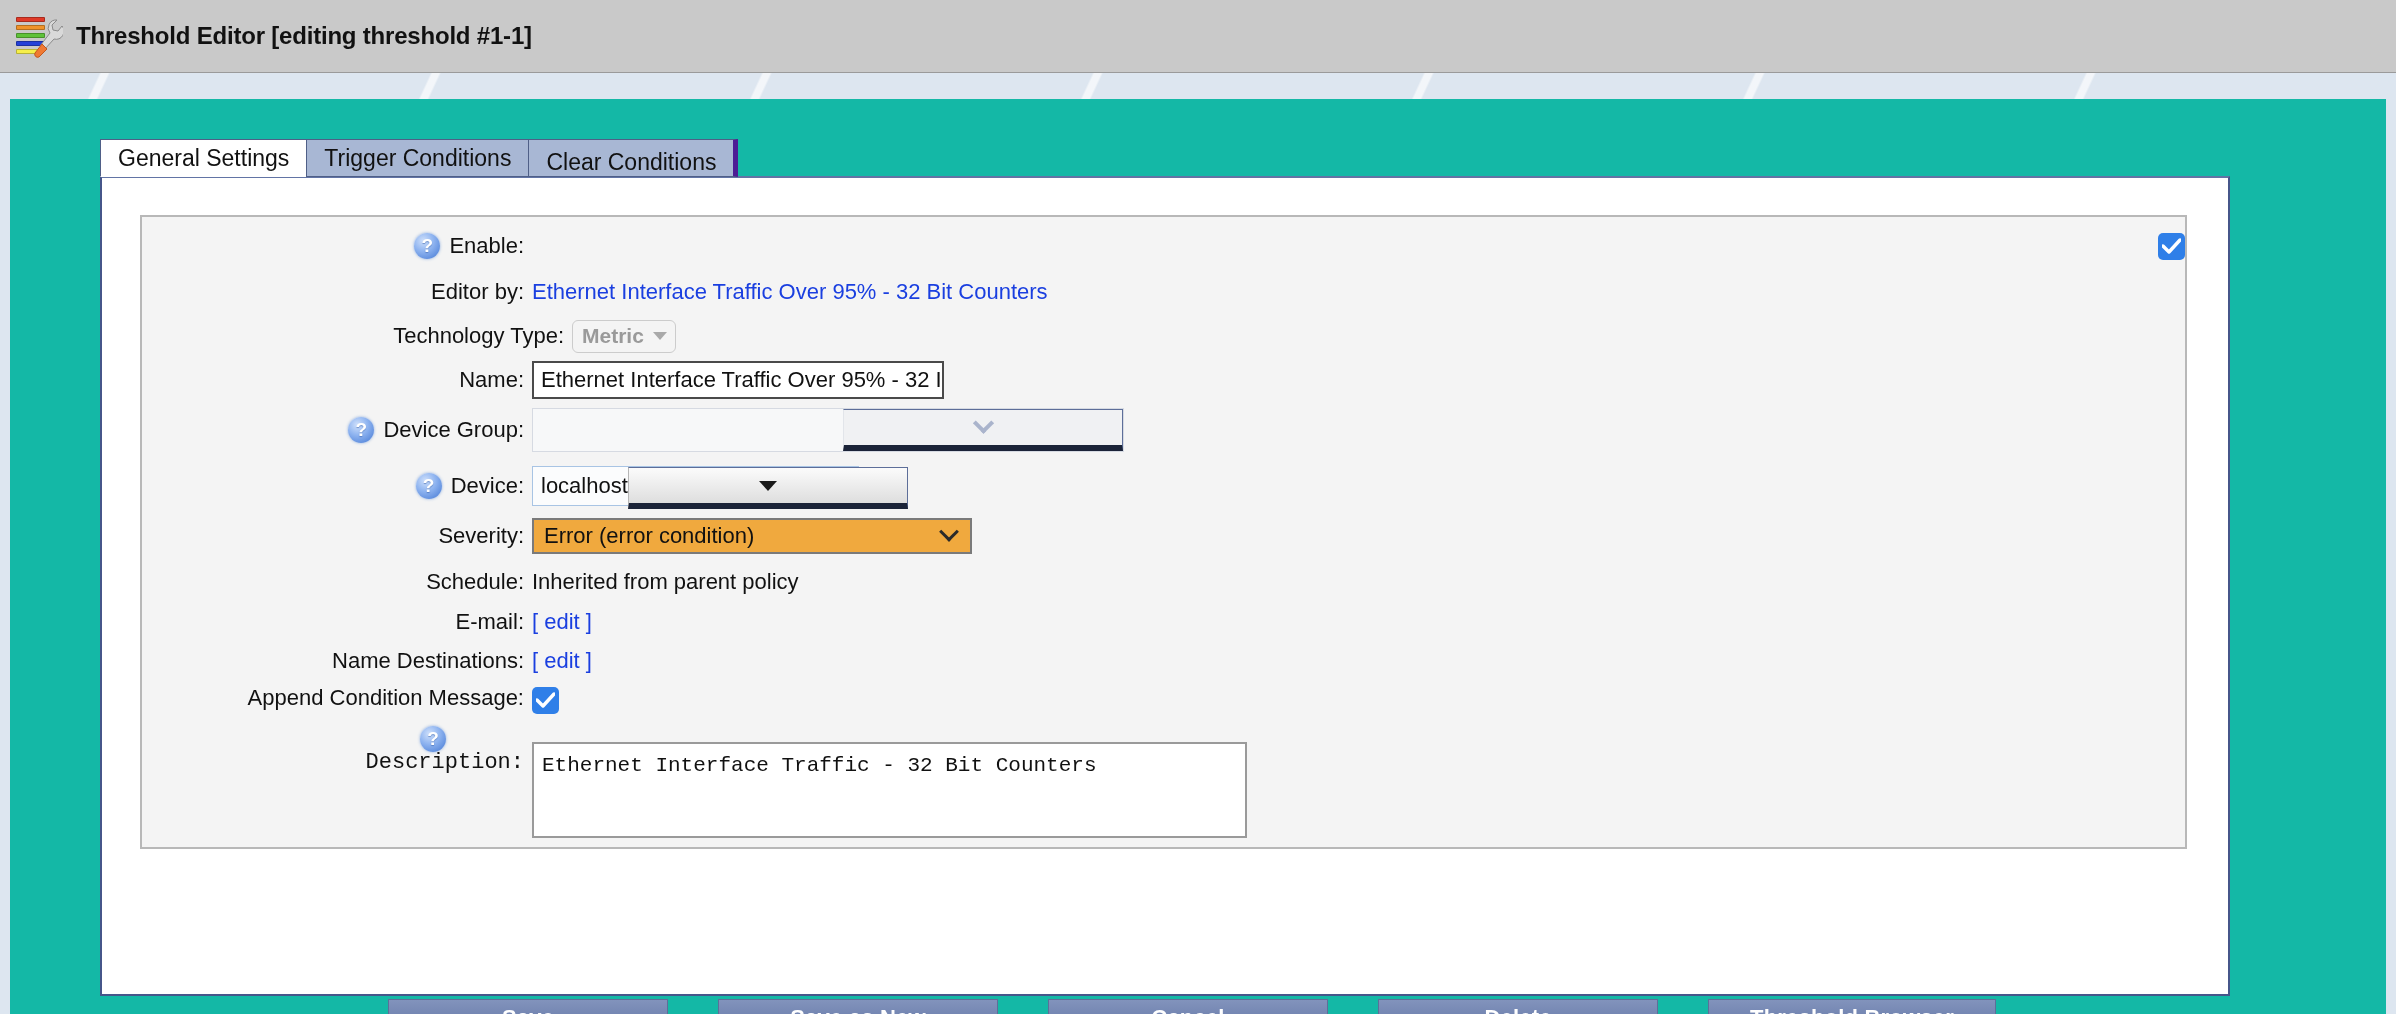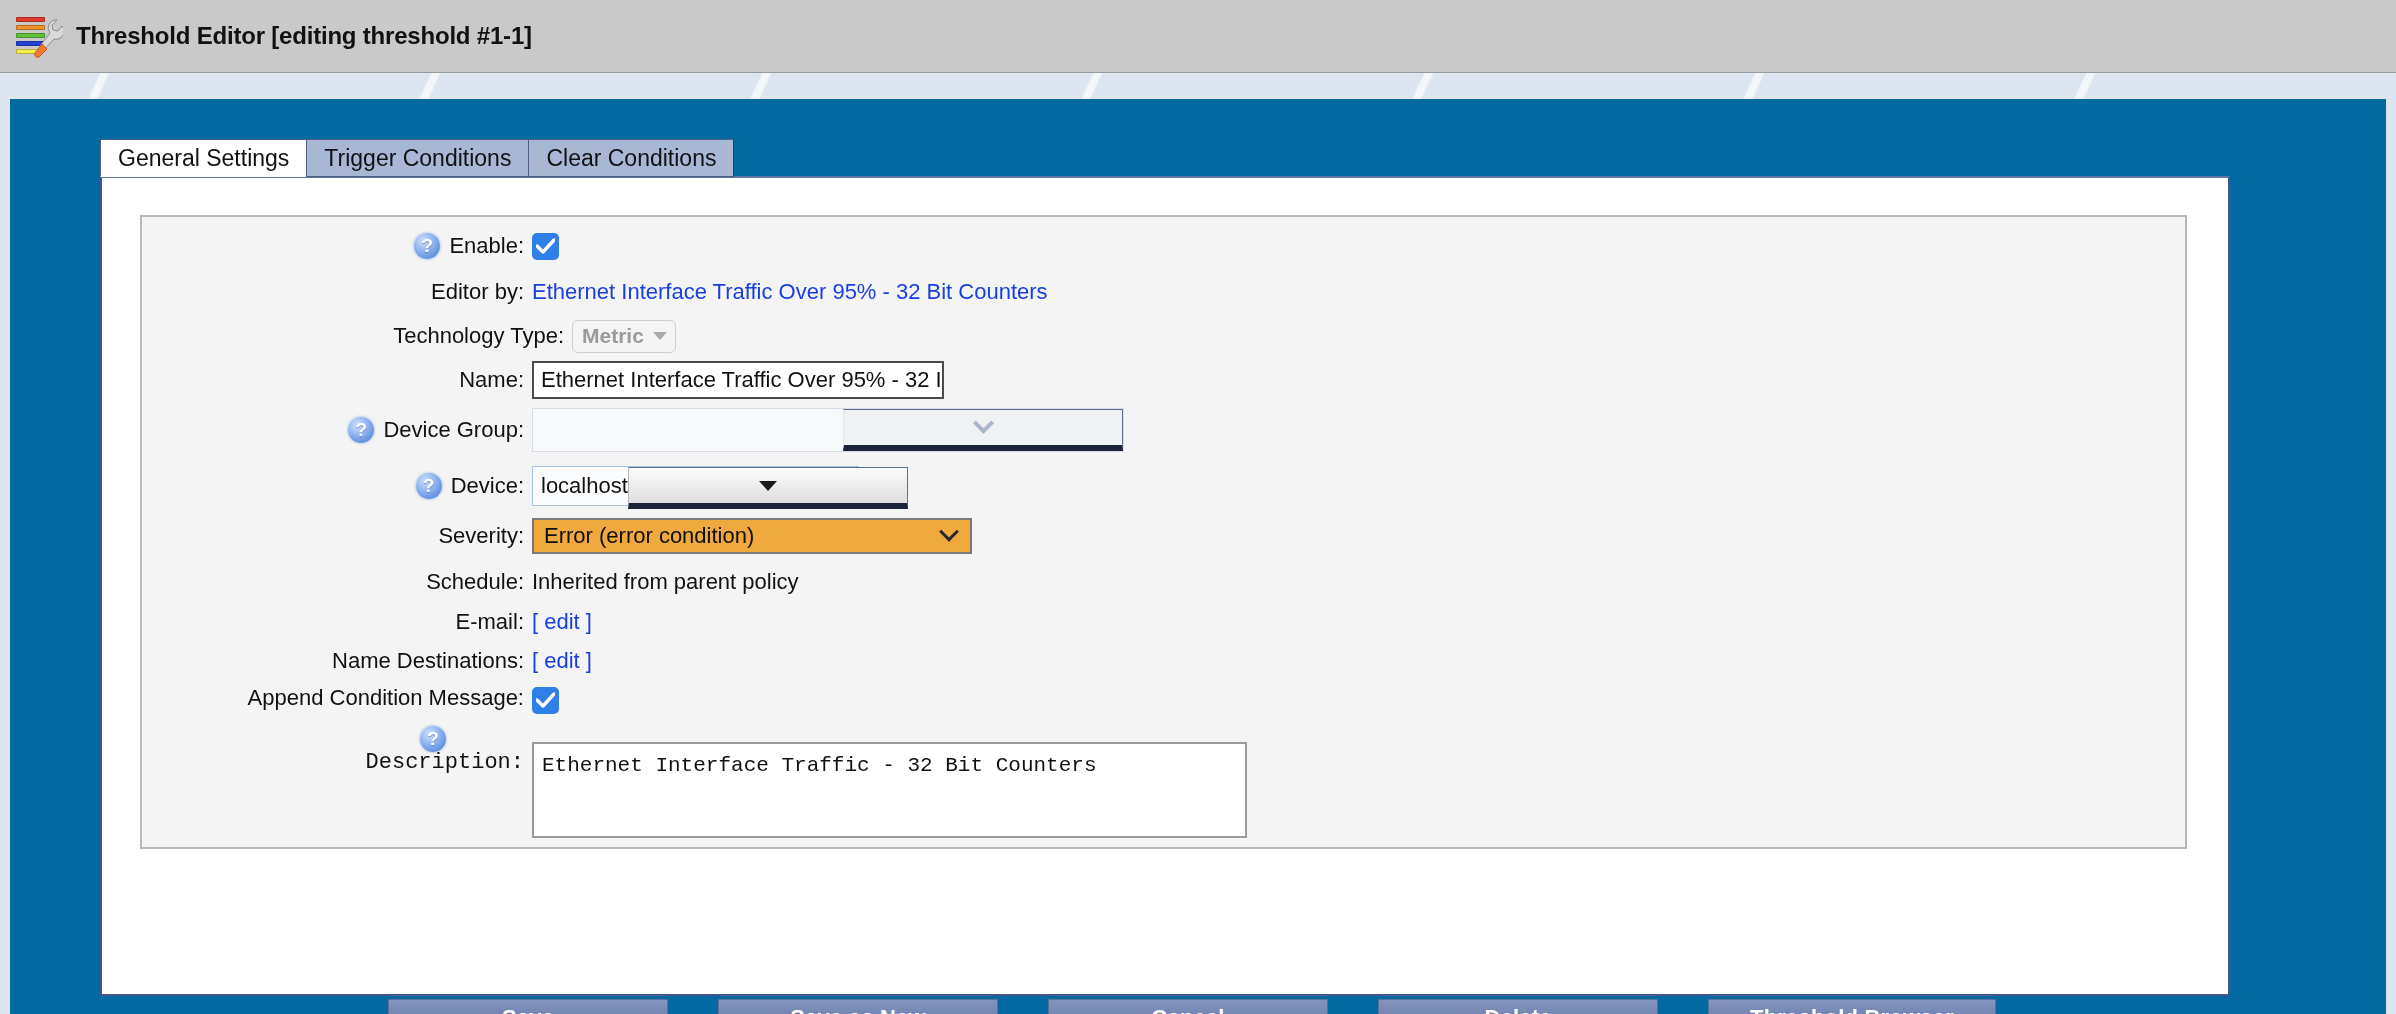--- a/index.html
+++ b/index.html
@@ -55,21 +55,21 @@
         rgba(255,255,255,0) 0px, rgba(255,255,255,0) 90px,
         rgba(255,255,255,.65) 92px, rgba(255,255,255,.65) 98px,
         rgba(255,255,255,0) 100px, rgba(255,255,255,0) 300px),
       #dde6f0;
   }
 
   
   .page {
     position: absolute; left: 0; top: 99px;
     width: 2396px; height: 915px;
-    background: #0369a1;
+    background: #14b8a6;
     border-left: 10px solid #dde6f0;
     border-right: 10px solid #dde6f0;
   }
 
   
   .tabstrip {
     position: absolute; left: 90px; top: 40px;
     display: flex; align-items: flex-end;
     height: 38px;
     z-index: 3;
@@ -77,21 +77,21 @@
   .tab {
     height: 38px;
     padding: 0 17px;
     display: flex; align-items: center; justify-content: center;
     font-size: 23px; color: #111;
     background: #a8b7d4;
     border: 1px solid #4f5f87;
     border-right: none;
     white-space: nowrap;
   }
-  .tab:last-child { border-right: 1px solid #4c1d95; }
+  .tab:last-child { border-right: 5px solid #4c1d95; align-items: flex-end; }
   .tab.active {
     background: #ffffff;
     border-bottom: 1px solid #ffffff;
     position: relative; z-index: 4;
   }
 
   
   .tabpanel {
     position: absolute; left: 90px; top: 77px;
     width: 2130px; height: 820px;
@@ -310,21 +310,21 @@
     </div>
     <div class="tab">
       <span>Clear Conditions</span>
     </div>
   </div>
 
   <div class="tabpanel">
 
     <div class="formbox">
 
-      <div class="row" style="top:12px;">
+      <div class="row" style="top:12px;justify-content:space-between;">
         <div class="lblcell">
           <span class="help-icon"></span>
           <span>Enable:</span>
         </div>
         <div class="valcell">
           <span class="checkbox">
             <svg width="19" height="17" viewBox="0 0 19 17">
               <path d="M1 8 L7 14 L18 2" fill="none" stroke="#ffffff" stroke-width="3.4" stroke-linecap="round" stroke-linejoin="round"></path>
             </svg>
           </span>

